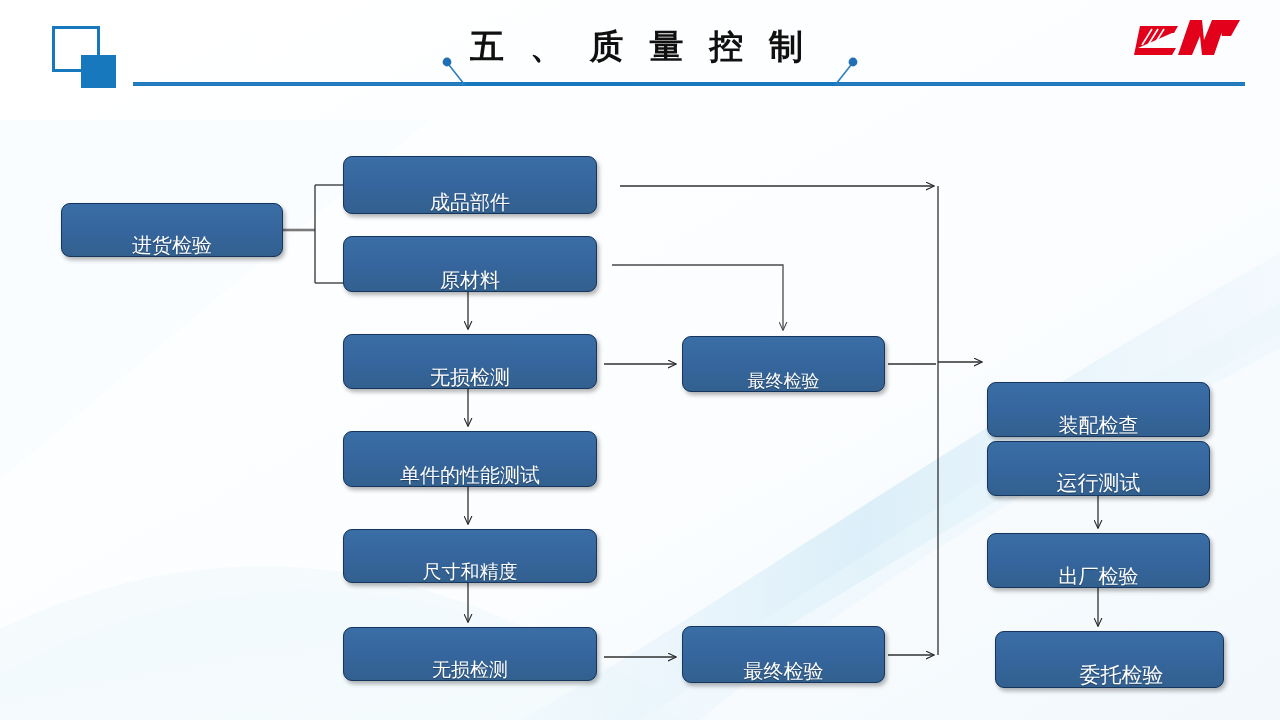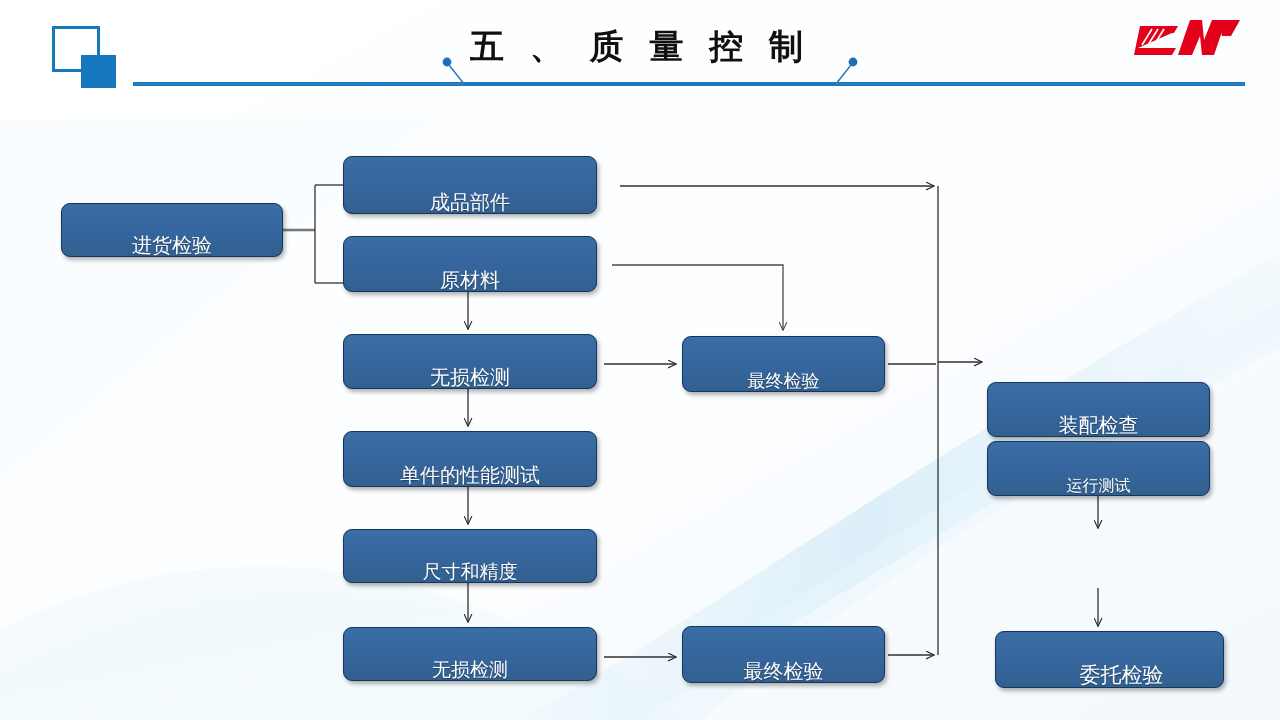--- a/index.html
+++ b/index.html
@@ -204,19 +204,22 @@
     </div>
     <div class="node" style="left: 682px; top: 336px; width: 203px; height: 56px; font-size: 18px;">
       <span>最终检验</span>
     </div>
     <div class="node" style="left: 682px; top: 626px; width: 203px; height: 57px; font-size: 20px;">
       <span>最终检验</span>
     </div>
     <div class="node" style="left: 987px; top: 334px; width: 223px; height: 55px; font-size: 20px; margin-top: 48px;">
       <span>装配检查</span>
     </div>
-    <div class="node" style="left: 987px; top: 441px; width: 223px; height: 55px; font-size: 16px;">
+    <div class="node" style="left: 987px; top: 441px; width: 223px; height: 55px; font-size: 21px;">
       <span>运行测试</span>
+    </div>
+    <div class="node" style="left: 987px; top: 533px; width: 223px; height: 55px; font-size: 20px;">
+      <span>出厂检验</span>
     </div>
     <div class="node" style="left: 995px; top: 631px; width: 229px; height: 57px; font-size: 21px; padding-left: 24px;">
       <span>委托检验</span>
     </div>
   </div>
 
 </body></html>

